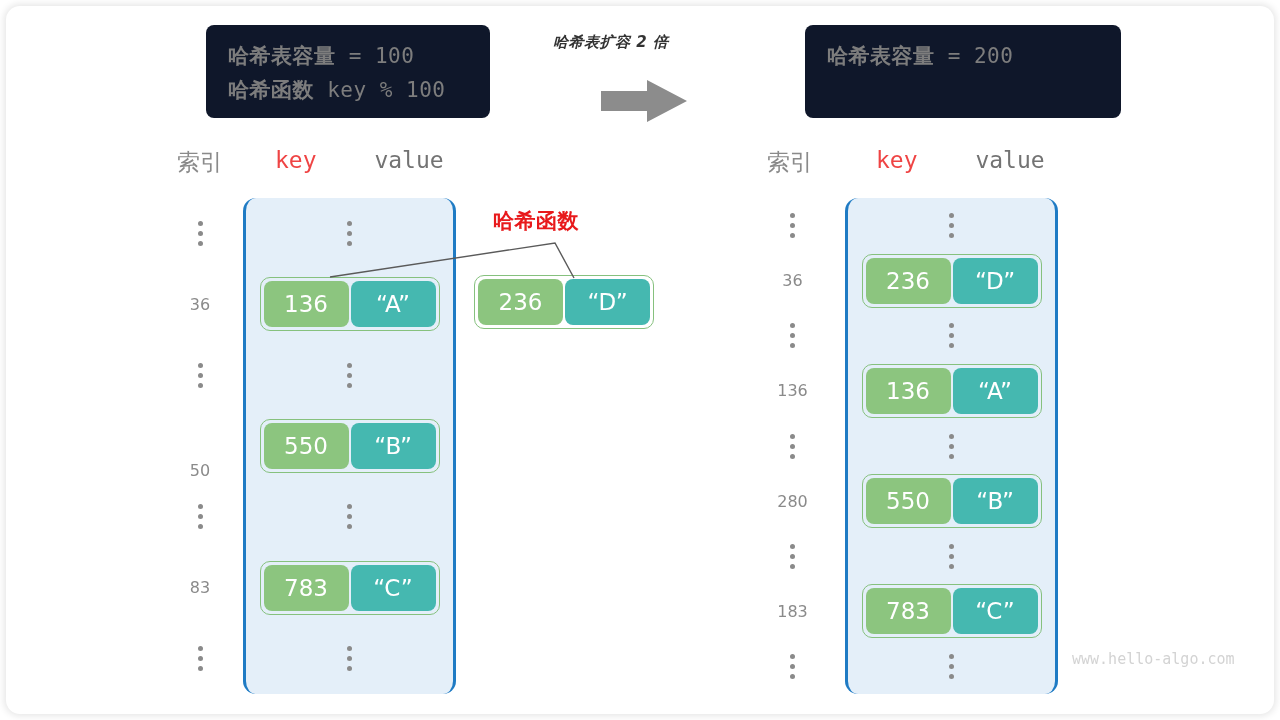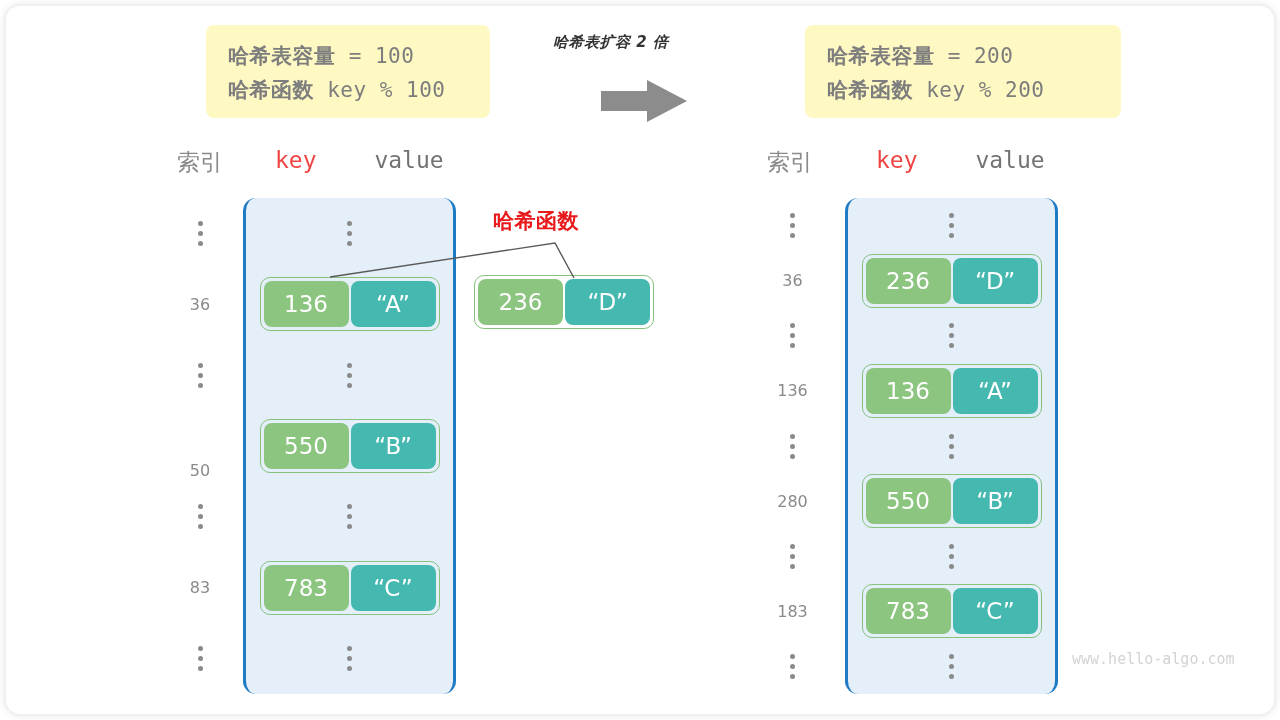--- a/index.html
+++ b/index.html
@@ -27,21 +27,21 @@
     width: 1268px; height: 708px;
     border-radius: 14px;
     background: #ffffff;
     box-shadow: 0 0 7px 2px rgba(0,0,0,0.10);
     box-sizing: border-box;
   }
 
   
   .info-box {
     position: absolute;
-    background: #fef9c3;
+    background: #0f172a;
     border-radius: 8px;
     padding: 14px 22px 16px 22px;
     box-sizing: border-box;
     color: #7d7d7d;
   }
   .info-line {
     font-size: 21px;
     line-height: 34px;
     white-space: pre;
     letter-spacing: 0.5px;
@@ -202,21 +202,20 @@
     <div class="info-line"><span class="cn">哈希函数</span><span class="mono"> key % 100</span></div>
   </div>
 
   <div class="caption" style="left:553px; top:33px;">哈希表扩容 2 倍</div>
   <svg class="arrow" style="left:601px; top:80px;" width="86" height="42" viewBox="0 0 86 42">
     <polygon points="0,11 46,11 46,0 86,21 46,42 46,31 0,31" fill="#8c8c8c"></polygon>
   </svg>
 
   <div class="info-box" style="left:805px; top:25px; width:316px; height:93px;">
     <div class="info-line"><span class="cn">哈希表容量</span><span class="mono"> = 200</span></div>
-    <div class="info-line"><span class="cn">哈希函数</span><span class="mono"> key % 200</span></div>
   </div>
 
   <div class="table-group">
     <div class="col-head head-index" style="left:172px; top:147px; width:56px; text-align:center;">索引</div>
     <div class="col-head head-kv" style="left:275px; top:147px;"><span class="head-key">key</span><span> </span><span class="head-value">value</span></div>
     <div class="bucket" id="left-bucket" style="left:243px; top:198px; width:213px; height:496px;"></div>
     <div id="left-rows">
         <div class="row" style="left: 243px; width: 213px; top: 197.429px;">
           <div class="vdots">
             <i></i>

